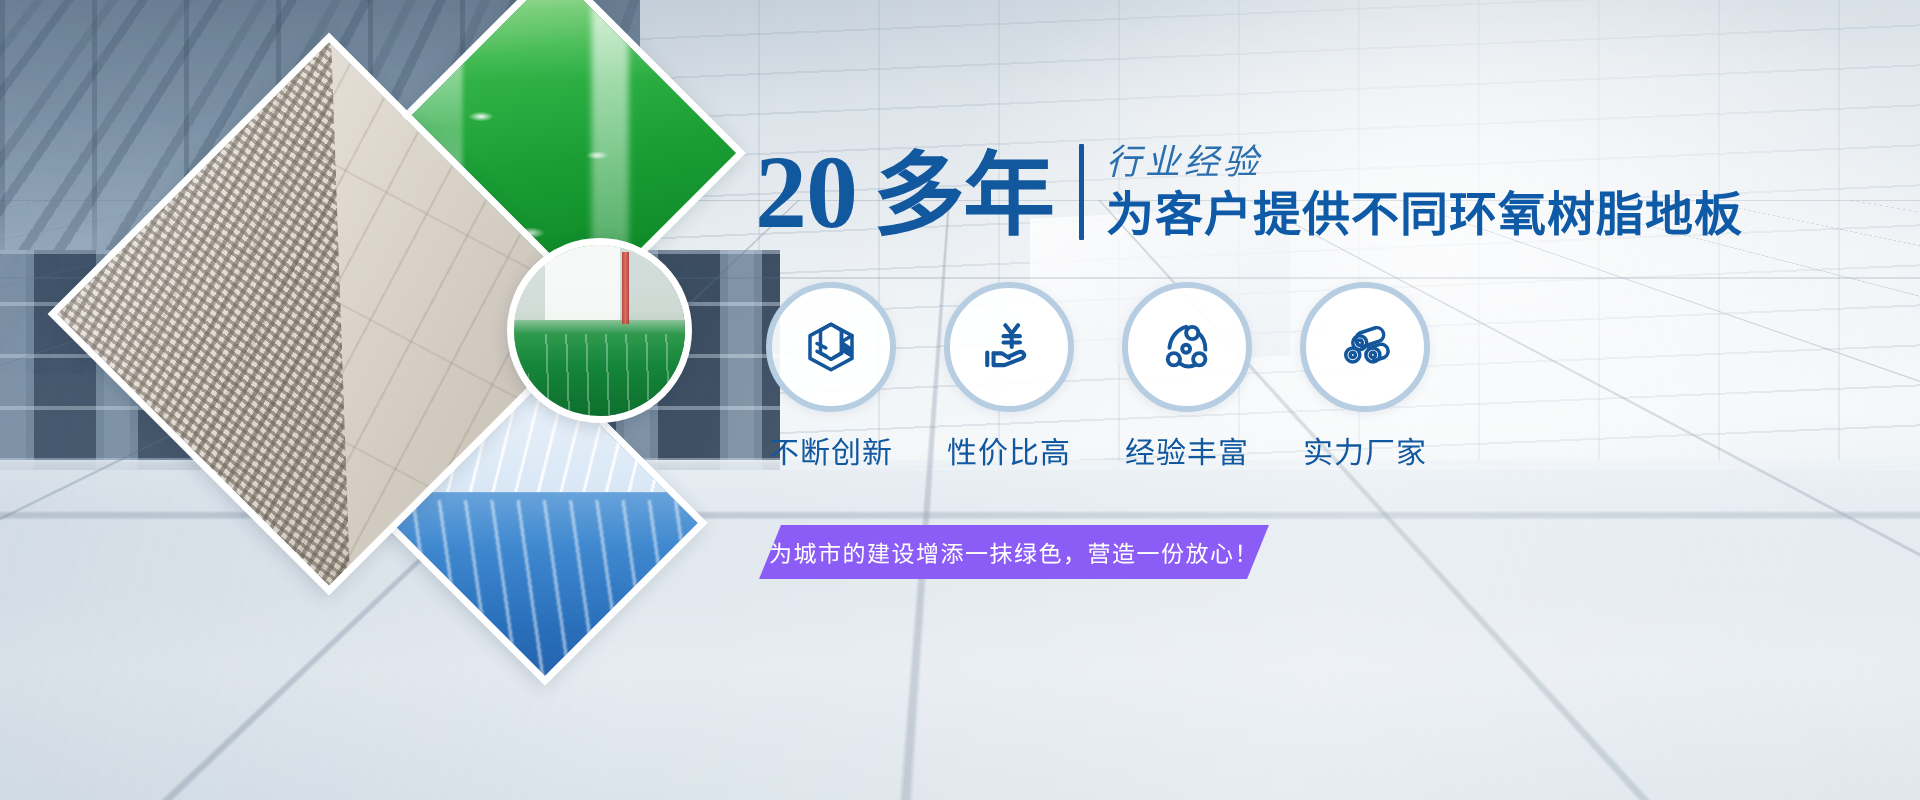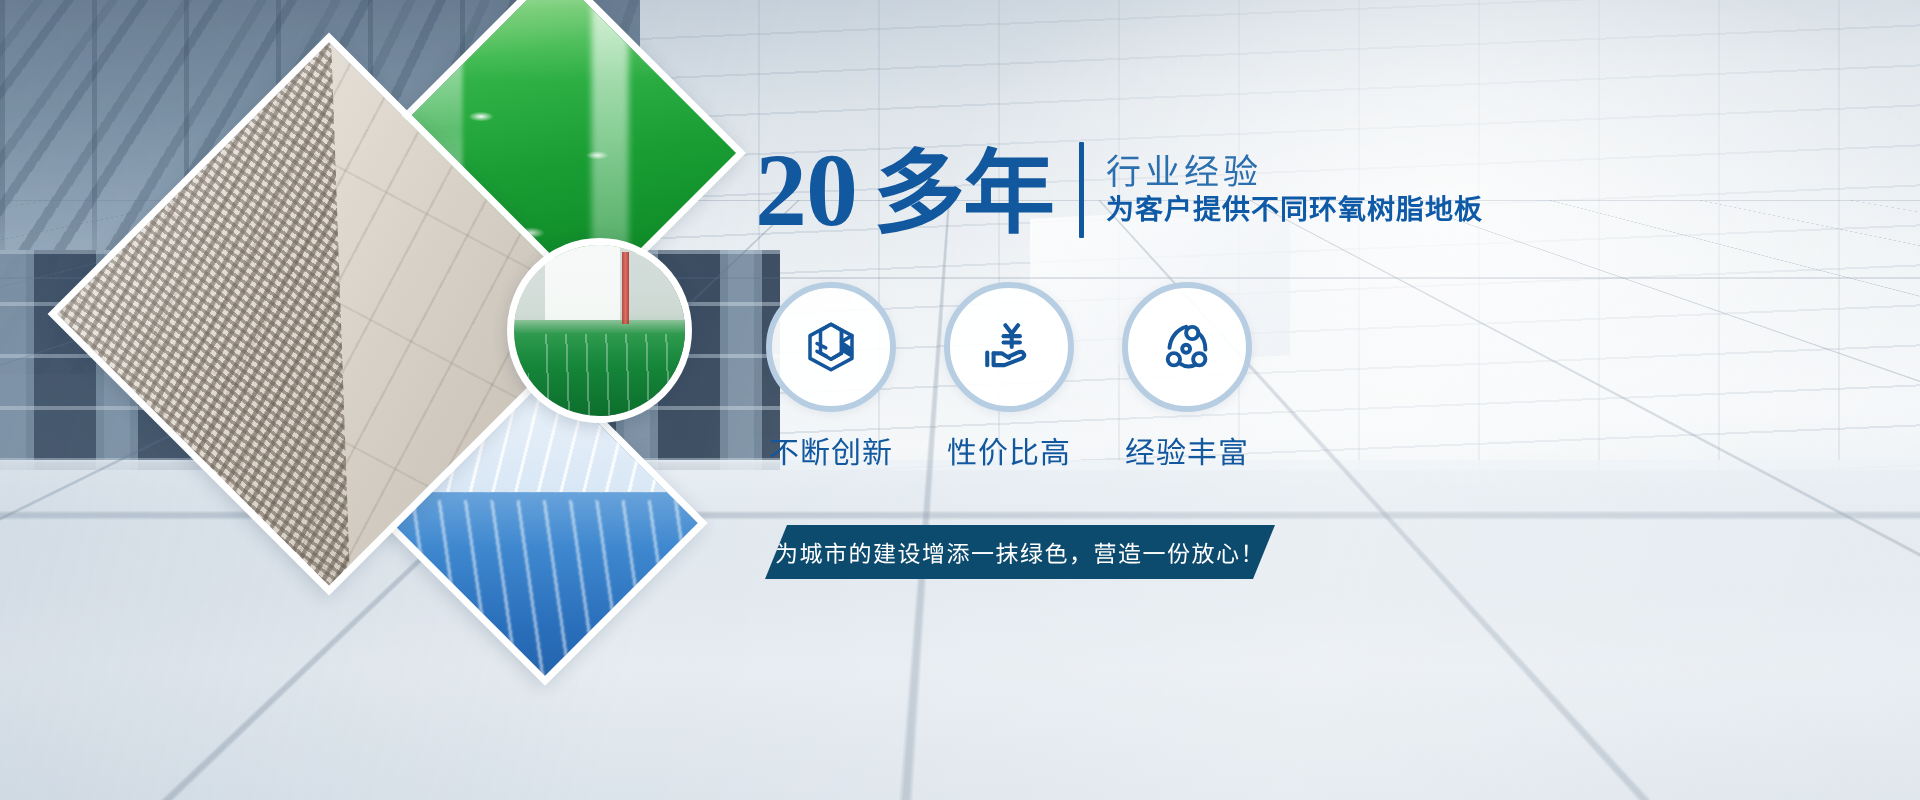--- a/index.html
+++ b/index.html
@@ -241,25 +241,25 @@
   .hl-cn{
     font-family:"DejaVu Sans","Liberation Sans",sans-serif;
     font-size:92px;font-weight:700;margin-left:16px;letter-spacing:-2px;
   }
   .hl-divider{
     width:5px;height:96px;background:#12589f;margin:0 22px 0 26px;border-radius:1px;
   }
   .hl-right{display:flex;flex-direction:column;justify-content:center;}
   .hl-sub1{
     font-family:"DejaVu Sans","Liberation Sans",sans-serif;
-    font-size:35px;color:#2b6fae;letter-spacing:4px;line-height:1.28;font-weight:400;
+    font-size:35px;color:#2b6fae;letter-spacing:4px;line-height:1.28;font-weight:400;font-style:italic;
   }
   .hl-sub2{
-    font-family:Liberation Mono, monospace;
-    font-size:28px;color:#0f5aa6;letter-spacing:1px;line-height:1.24;font-weight:700;
+    font-family:Liberation Sans, sans-serif;
+    font-size:48px;color:#0f5aa6;letter-spacing:1px;line-height:1.24;font-weight:700;
   }
 
   
   .features{
     position:absolute;left:10px;top:282px;width:700px;
     display:flex;gap:26px;
   }
   .feature{width:152px;display:flex;flex-direction:column;align-items:center;}
   .f-circle{
     width:118px;height:118px;border-radius:50%;
@@ -269,22 +269,22 @@
     box-shadow:0 2px 10px rgba(60,90,125,.10);
   }
   .f-circle svg{display:block;}
   .f-label{
     margin-top:16px;font-size:30px;color:#12589f;letter-spacing:1px;
     font-family:Liberation Sans, sans-serif;white-space:nowrap;
   }
 
   
   .ribbon{
-    position:absolute;left:20px;top:525px;width:510px;height:54px;
-    background:#0c4a6e;
+    position:absolute;left:14px;top:525px;width:510px;height:54px;
+    background:#8b5cf6;
     clip-path:polygon(22px 0, 100% 0, 488px 100%, 0 100%);
     display:flex;align-items:center;justify-content:center;
   }
   .ribbon-text{
     font-size:23px;color:#ffffff;letter-spacing:1.5px;
     font-family:"DejaVu Sans","Liberation Sans",sans-serif;white-space:nowrap;
   }
 </style>
 </head>
 <body>
@@ -404,20 +404,37 @@
               <circle cx="31" cy="34" r="4.5"></circle>
               <path d="M31 9C20 12 13 22 12 33"></path>
               <path d="M45 16c5 4 8 11 8 19"></path>
               <path d="M24 51c6 4 13 4 18 1"></path>
             </svg>
           </span>
         </div>
         <div class="f-label">经验丰富</div>
       </div>
 
+      <div class="feature">
+        <div class="f-circle">
+          <span>
+            <svg width="56" height="56" viewBox="0 0 64 64" fill="none" stroke="#14569c" stroke-width="4" stroke-linecap="round" stroke-linejoin="round">
+              <path d="M26 16 44 10a8 8 0 0 1 5 15l-18 6a8 8 0 0 1-5-15z"></path>
+              <circle cx="26" cy="27" r="8"></circle>
+                <circle cx="26" cy="27" r="3"></circle>
+              <path d="M36 33 49 29a8 8 0 0 1 5 15l-13 4"></path>
+              <circle cx="41" cy="41" r="8"></circle>
+                <circle cx="41" cy="41" r="3"></circle>
+              <circle cx="18" cy="41" r="8"></circle>
+                <circle cx="18" cy="41" r="3"></circle>
+            </svg>
+          </span>
+        </div>
+        <div class="f-label">实力厂家</div>
+      </div>
 
     </div>
 
     <div class="ribbon">
       <span class="ribbon-text">为城市的建设增添一抹绿色，营造一份放心！</span>
     </div>
 
   </div>
 </div>
 

